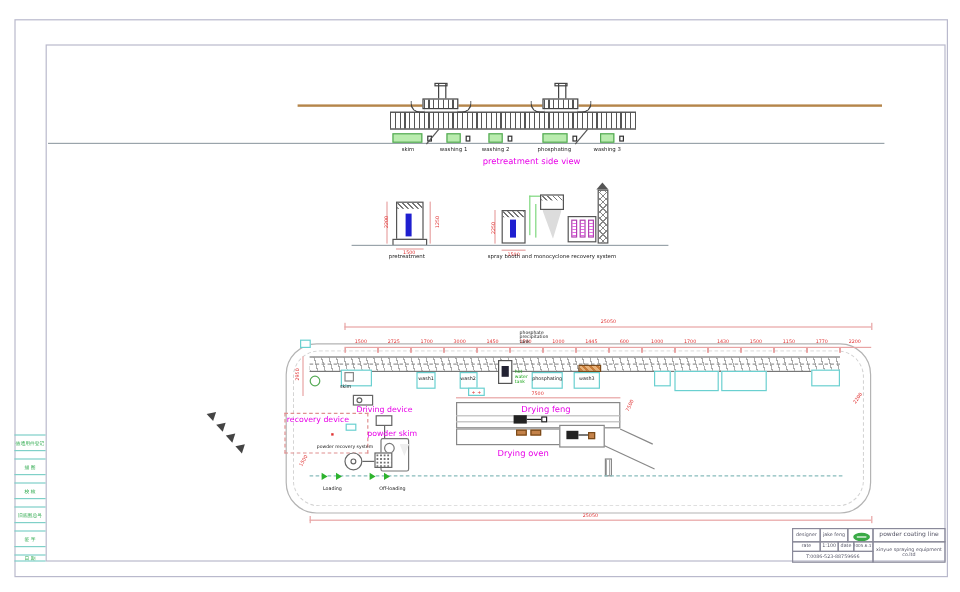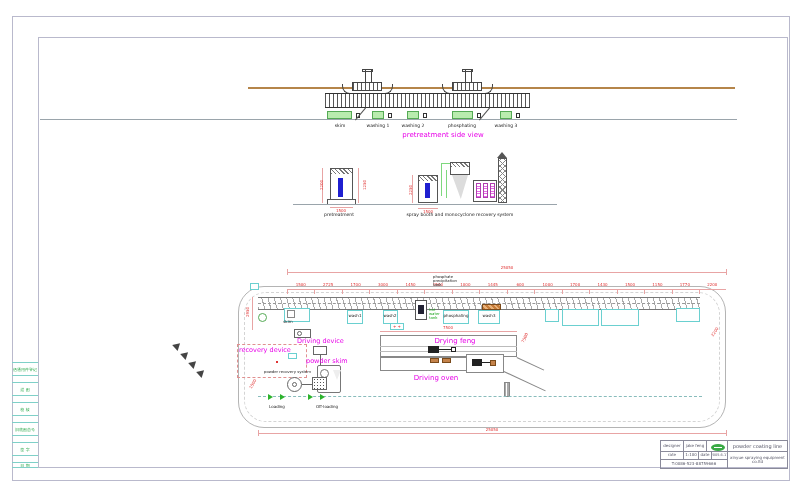--- a/index.html
+++ b/index.html
@@ -235,21 +235,21 @@
   <div class="box" style="left:380px;top:357px;width:124px;height:14px;border-color:#888;"></div>
   <div class="orange" style="left:430px;top:358px;width:9px;height:5px;"></div>
   <div class="orange" style="left:442px;top:358px;width:9px;height:5px;"></div>
   <div class="box" style="left:466px;top:354px;width:38px;height:19px;border-color:#888;"></div>
   <div class="a" style="left:472px;top:359px;width:10px;height:7px;background:#222;"></div>
   <div class="a" style="left:482px;top:362px;width:8px;height:1px;background:#222;"></div>
   <div class="orange" style="left:490px;top:360px;width:6px;height:6px;"></div>
   <div class="a" style="left:504px;top:371px;width:46px;height:1px;background:#888;transform:rotate(25deg);transform-origin:left top;"></div>
   <div class="a" style="left:517px;top:357px;width:30px;height:1px;background:#888;transform:rotate(25deg);transform-origin:left top;"></div>
   <div class="box" style="left:504px;top:382px;width:6px;height:15px;border-color:#888;background:repeating-linear-gradient(90deg,#aaa 0 1px,transparent 1px 2.5px);"></div>
-  <div class="mag ctr" style="left:436px;top:375px;font-size:7px;">Driving oven</div>
+  <div class="mag ctr" style="left:436px;top:375px;font-size:7px;">Drying oven</div>
   <div class="red" style="left:520px;top:336px;transform:rotate(-65deg);">7500</div>
   <div class="red" style="left:710px;top:330px;transform:rotate(-55deg);">2200</div>
   <div class="red" style="left:248px;top:382px;transform:rotate(-60deg);">1500</div>
 
   <div class="a" style="left:258px;top:396px;width:444px;height:1px;border-top:1px dashed #88bcbc;"></div>
   <div class="arrg" style="left:268px;top:394px;"></div>
   <div class="arrg" style="left:280px;top:394px;"></div>
   <div class="arrg" style="left:308px;top:394px;"></div>
   <div class="arrg" style="left:320px;top:394px;"></div>
   <div class="lbl ctr" style="left:277px;top:404px;font-size:4px;">Loading</div>

